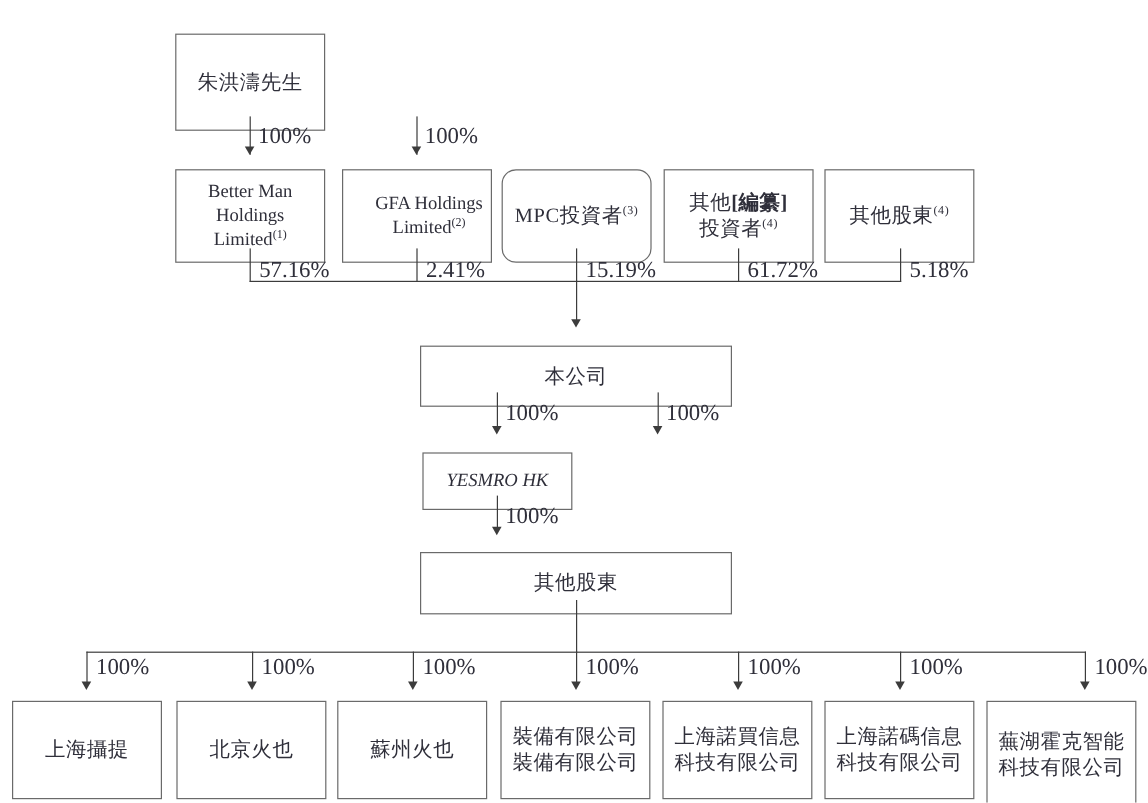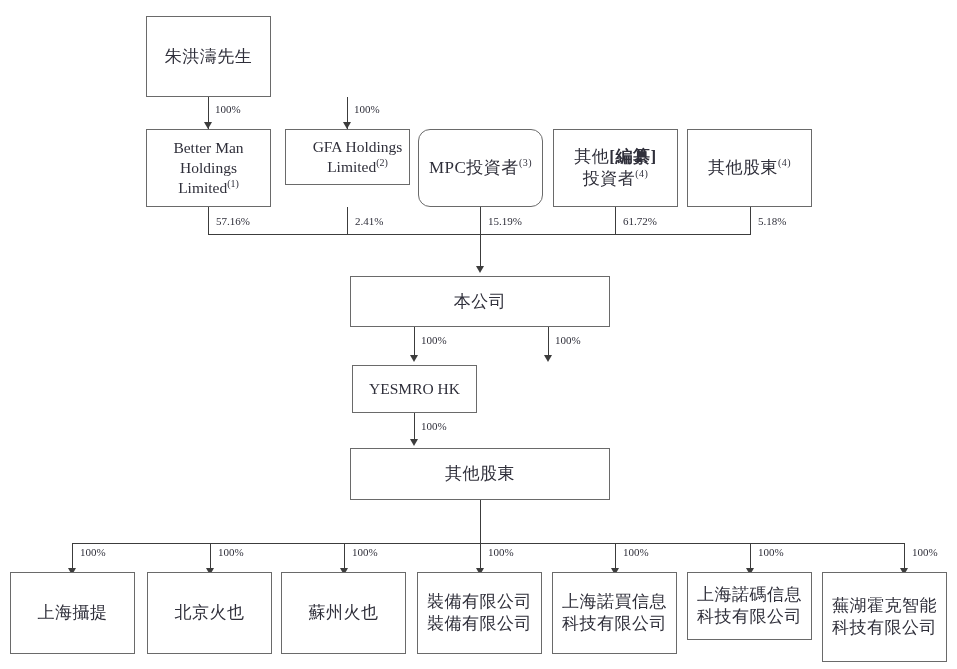--- a/index.html
+++ b/index.html
@@ -15,38 +15,39 @@
     position:absolute;
     box-sizing:border-box;
     border:1.6px solid #6a6a6a;
     background:#ffffff;
     display:flex;
     align-items:center;
     justify-content:center;
     text-align:center;
     line-height:1.28;
     color:#2f2f3a;
+    margin-top:12px;
   }
   .box .inner{padding:0 4px;width:100%;}
   .cn{font-size:17px;letter-spacing:.5px;}
   .en{font-size:15.5px;}
   .sup{font-size:10px;vertical-align:super;}
   .bold{font-weight:bold;}
   .vline{position:absolute;background:#3c3c3c;width:1.4px;}
   .hline{position:absolute;background:#3c3c3c;height:1.4px;}
   .arrow{
     position:absolute;
     width:0;height:0;
     border-left:4.5px solid transparent;
     border-right:4.5px solid transparent;
     border-top:7px solid #3c3c3c;
   }
   .pct{
     position:absolute;
-    font-size:11px;
+    font-size:19px;
     color:#2f2f3a;
     white-space:nowrap;
     font-family:"Liberation Serif","DejaVu Serif",serif;
   }
 </style>
 </head>
 <body>
 
 <div id="chart">
 
@@ -62,21 +63,21 @@
   <div class="arrow" style="left:343.2px;top:122px;"></div>
   <div class="pct" style="left:354px;top:103px;">100%</div>
 
   <div class="box" style="left:146px;top:129px;width:125px;height:78px;">
     <div class="inner en">
       <span>Better Man</span><br>
       <span>Holdings Limited</span><span class="sup">(1)</span>
     </div>
   </div>
 
-  <div class="box" style="left:285px;top:129px;width:125px;height:56px;padding-left:20px;">
+  <div class="box" style="left:285px;top:129px;width:125px;height:78px;padding-left:20px;">
     <div class="inner en">
       <span>GFA Holdings</span><br>
       <span>Limited</span><span class="sup">(2)</span>
     </div>
   </div>
 
   <div class="box" style="left:418px;top:129px;width:125px;height:78px;border-radius:12px;">
     <div class="inner cn">
       <span>MPC投資者</span><span class="sup">(3)</span>
     </div>
@@ -117,21 +118,21 @@
   </div>
 
   <div class="vline" style="left:414px;top:327px;height:31px;"></div>
   <div class="arrow" style="left:410.2px;top:355px;"></div>
   <div class="pct" style="left:421px;top:334px;">100%</div>
 
   <div class="vline" style="left:548px;top:327px;height:31px;"></div>
   <div class="arrow" style="left:544.2px;top:355px;"></div>
   <div class="pct" style="left:555px;top:334px;">100%</div>
 
-  <div class="box" style="left:352px;top:365px;width:125px;height:48px;">
+  <div class="box" style="left:352px;top:365px;width:125px;height:48px;font-style:italic;">
     <div class="inner en">YESMRO HK</div>
   </div>
 
   <div class="vline" style="left:414px;top:413px;height:29px;"></div>
   <div class="arrow" style="left:410.2px;top:439px;"></div>
   <div class="pct" style="left:421px;top:420px;">100%</div>
 
   <div class="box" style="left:350px;top:448px;width:260px;height:52px;">
     <div class="inner cn">其他股東</div>
   </div>
@@ -187,21 +188,21 @@
       <span>裝備有限公司</span><br>
       <span>裝備有限公司</span>
     </div>
   </div>
   <div class="box" style="left:552px;top:572px;width:125px;height:82px;">
     <div class="inner cn">
       <span>上海諾買信息</span><br>
       <span>科技有限公司</span>
     </div>
   </div>
-  <div class="box" style="left:687px;top:572px;width:125px;height:68px;">
+  <div class="box" style="left:687px;top:572px;width:125px;height:82px;">
     <div class="inner cn">
       <span>上海諾碼信息</span><br>
       <span>科技有限公司</span>
     </div>
   </div>
   <div class="box" style="left:822px;top:572px;width:125px;height:90px;">
     <div class="inner cn">
       <span>蕪湖霍克智能</span><br>
       <span>科技有限公司</span>
     </div>

